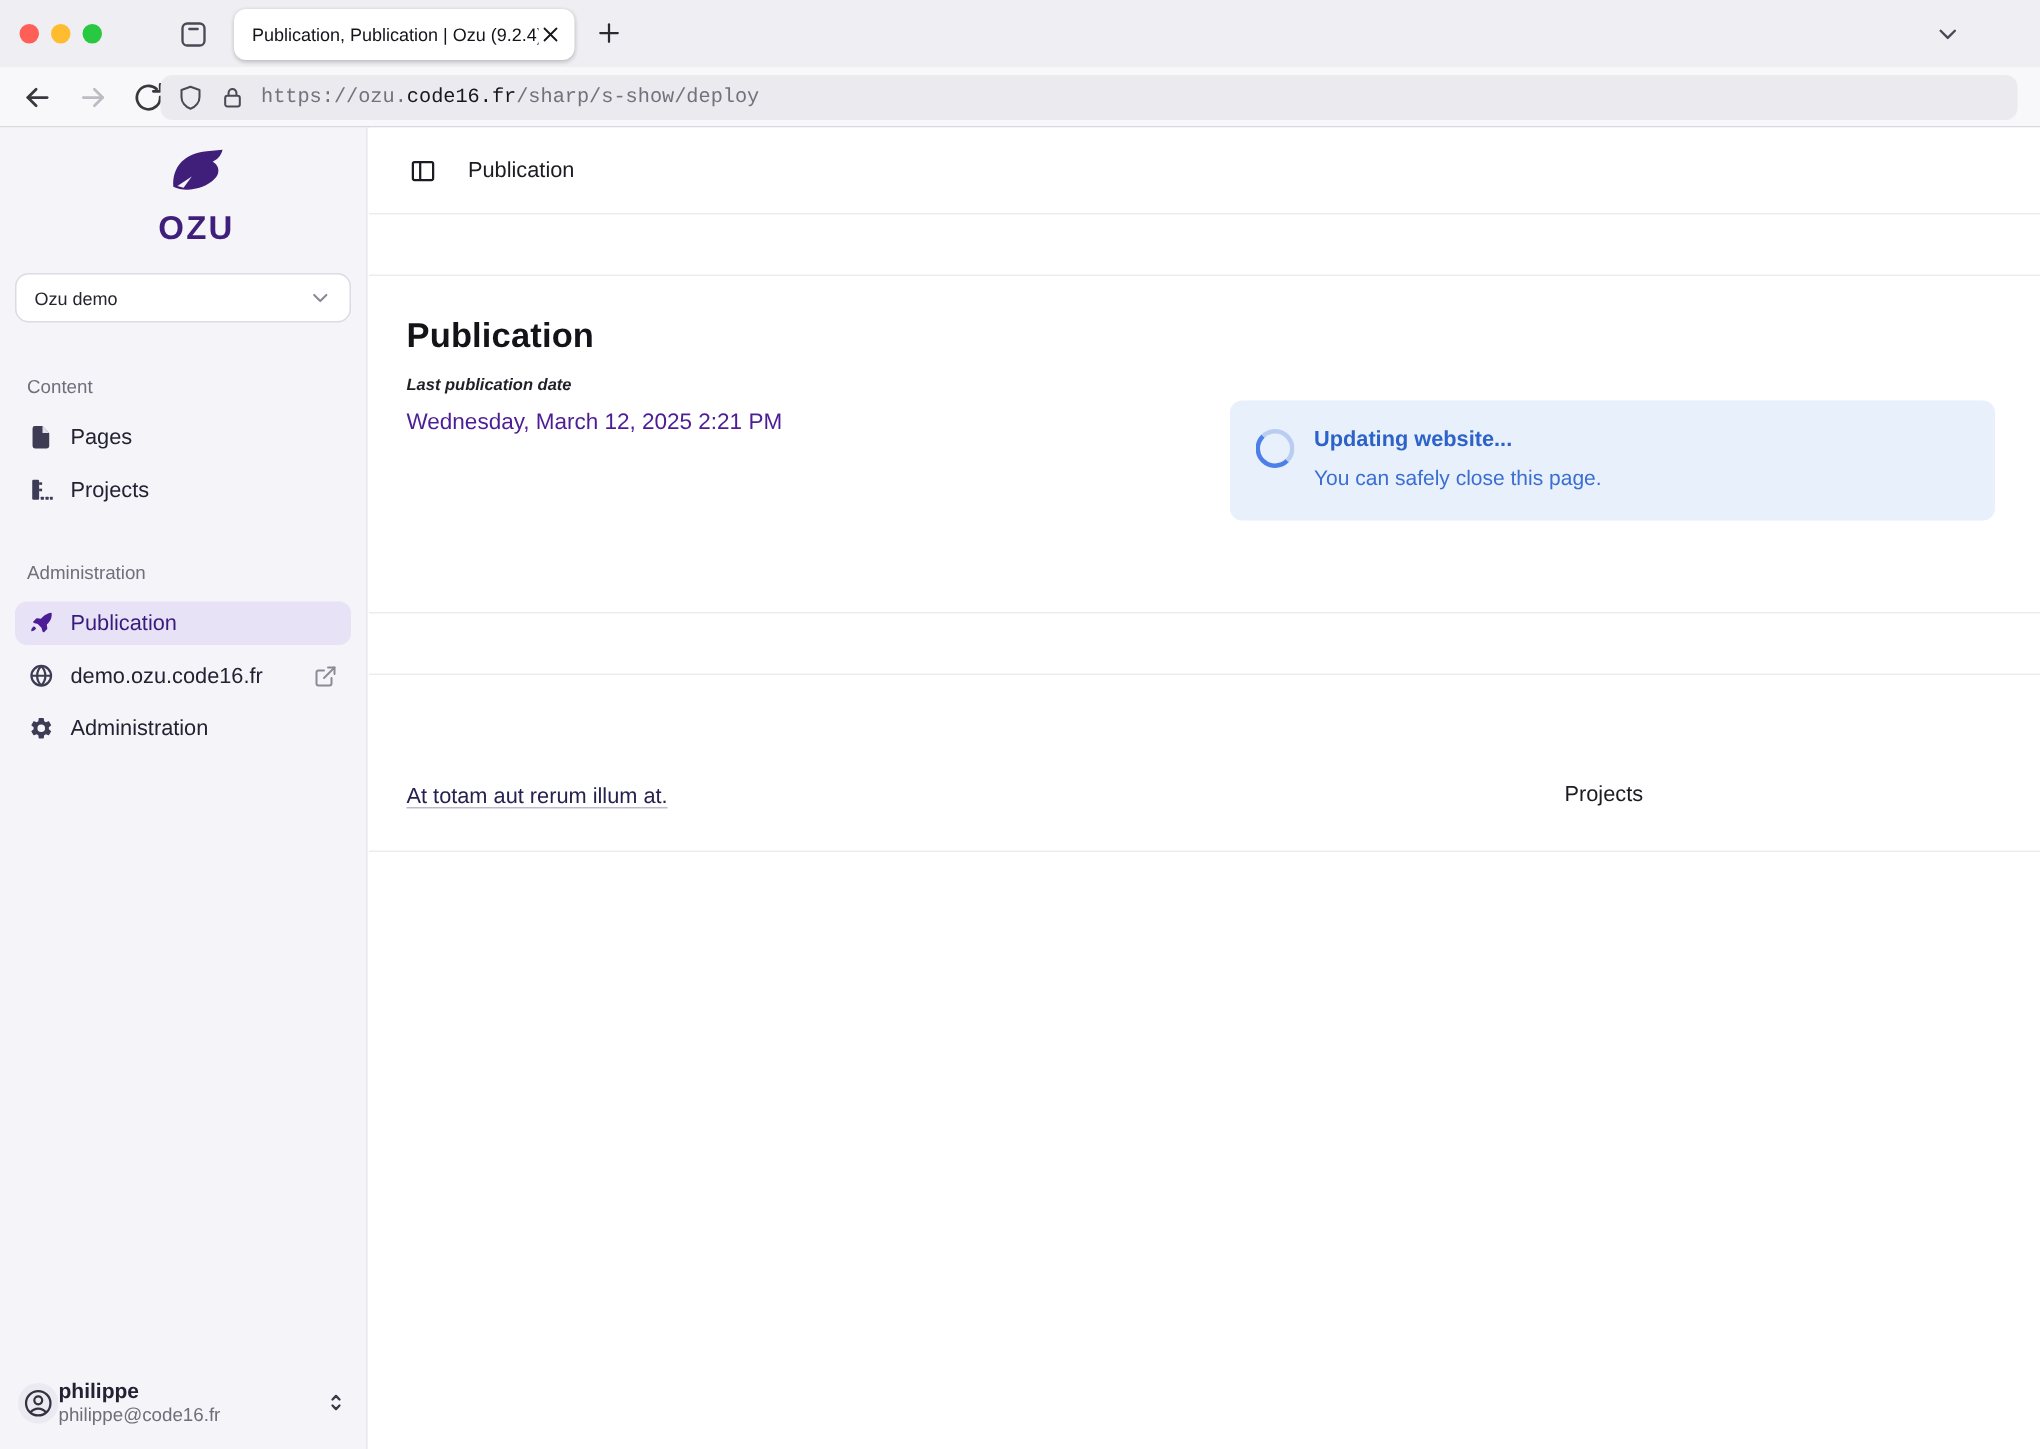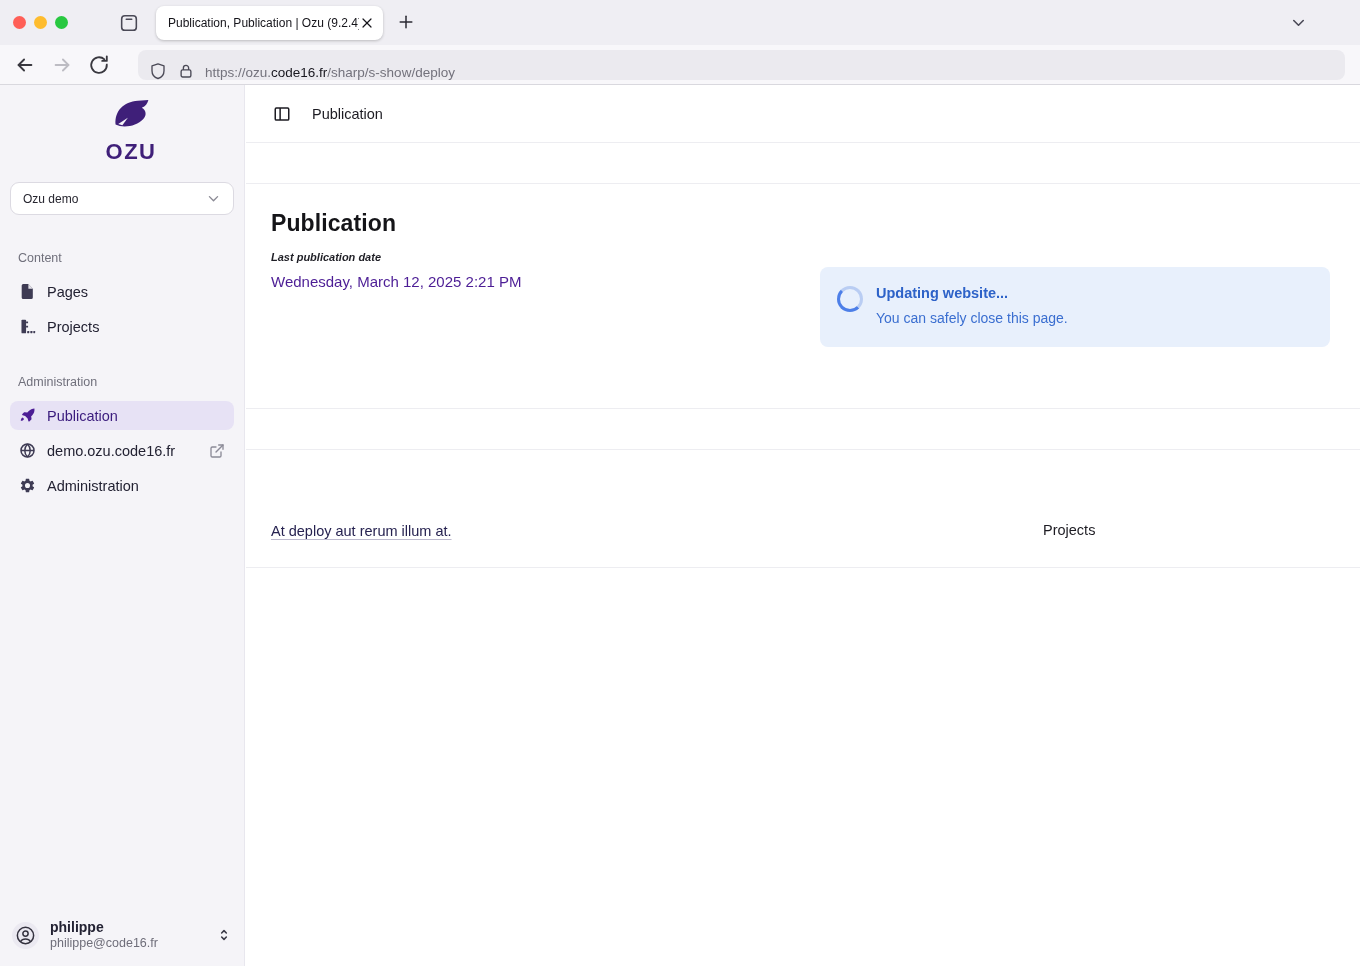--- a/index.html
+++ b/index.html
@@ -20,22 +20,22 @@
   .tab-close{width:16px;height:16px;color:#15141a;flex:none;}
   .newtab{position:absolute;top:12px;left:396px;width:20px;height:20px;color:#2b2a33;}
   .tablist-chevron{position:absolute;top:13px;left:1289px;width:19px;height:19px;color:#4a4956;}
 
   
   .navbar{position:absolute;top:45px;left:0;right:0;height:40px;background:#f8f7fa;border-bottom:1px solid #d9d8de;box-sizing:border-box;}
   .nav-ico{position:absolute;top:9px;width:22px;height:22px;}
   .back{left:14px;color:#39383f;}
   .fwd{left:51px;color:#bdbcc3;}
   .reload{left:88px;color:#39383f;}
-  .urlfield{position:absolute;top:5px;left:138px;right:15px;height:30px;background:#ebeaef;border-radius:8px;
-            display:flex;align-items:flex-end;padding-left:11px;box-sizing:border-box;}
+  .urlfield{position:absolute;top:5px;left:107px;right:15px;height:30px;background:#ebeaef;border-radius:8px;
+            display:flex;align-items:center;padding-left:11px;box-sizing:border-box;font-family:Liberation Mono, monospace;}
   .url-ico{width:18px;height:18px;color:#4a4956;margin-right:10px;flex:none;}
   .urltext{font-size:13.5px;color:#73727c;white-space:nowrap;}
   .urltext .domain{color:#18171f;}
 
   
   .sidebar{position:absolute;top:85px;left:0;bottom:0;width:245px;background:#f5f4f8;border-right:1px solid #e8e7ee;
            box-sizing:border-box;display:flex;flex-direction:column;}
   .logo-row{margin:14px 0 0 18px;display:flex;align-items:center;gap:9px;flex-direction:column;}
   .logo-mark{width:37px;height:31px;}
   .brand{font-size:22px;font-weight:800;letter-spacing:1.5px;color:#3f1f79;}
@@ -45,21 +45,21 @@
   .workspace-chevron{width:15px;height:15px;color:#8a8994;}
   .sec-label{margin:36px 0 0 18px;font-size:12.5px;color:#70707c;}
   .sec-label.admin{margin-top:34px;}
   .nav-item{margin:6px 10px 0;height:29px;border-radius:8px;display:flex;align-items:center;gap:11px;
             padding:0 9px;font-size:14.5px;color:#232233;cursor:pointer;box-sizing:border-box;}
   .nav-item.first{margin-top:12px;}
   .nav-item .ni-ico{width:17px;height:17px;color:#3e3b54;flex:none;}
   .nav-item.active{background:#e7e2f5;color:#3a1b7d;font-weight:500;}
   .nav-item.active .ni-ico{color:#4c1d95;}
   .ext-ico{width:16px;height:16px;color:#8b8a97;margin-left:auto;flex:none;}
-  .user-row{margin:auto 12px 15px;display:flex;align-items:center;gap:11px;cursor:pointer;}
+  .user-row{margin:auto 12px 15px;display:flex;align-items:center;cursor:pointer;}
   .avatar{width:27px;height:27px;border-radius:50%;background:#ebe9f1;color:#34323f;display:flex;align-items:center;justify-content:center;flex:none;}
   .avatar svg{width:21px;height:21px;}
   .user-meta{display:flex;flex-direction:column;gap:1px;}
   .user-name{font-size:14px;font-weight:700;color:#232233;line-height:1.1;}
   .user-email{font-size:12.5px;color:#6f6e7a;line-height:1.2;}
   .unfold{width:16px;height:16px;color:#3a3946;margin-left:auto;flex:none;}
 
   
   .main{position:absolute;top:85px;left:246px;right:0;bottom:0;background:#fff;}
   .main-header{height:58px;border-bottom:1px solid #ededf1;display:flex;align-items:center;gap:21px;
@@ -292,19 +292,19 @@
           <div class="alert-title">Updating website...</div>
           <div class="alert-msg">You can safely close this page.</div>
         </div>
       </div>
     </div>
 
     <div class="band"></div>
 
     <div class="section unpub">
       <div class="unpub-row">
-        <span class="item-link">At deploy aut rerum illum at.</span>
+        <span class="item-link">At totam aut rerum illum at.</span>
         <span class="item-type">Projects</span>
       </div>
     </div>
 
   </div>
 </div>
 
 </body></html>

